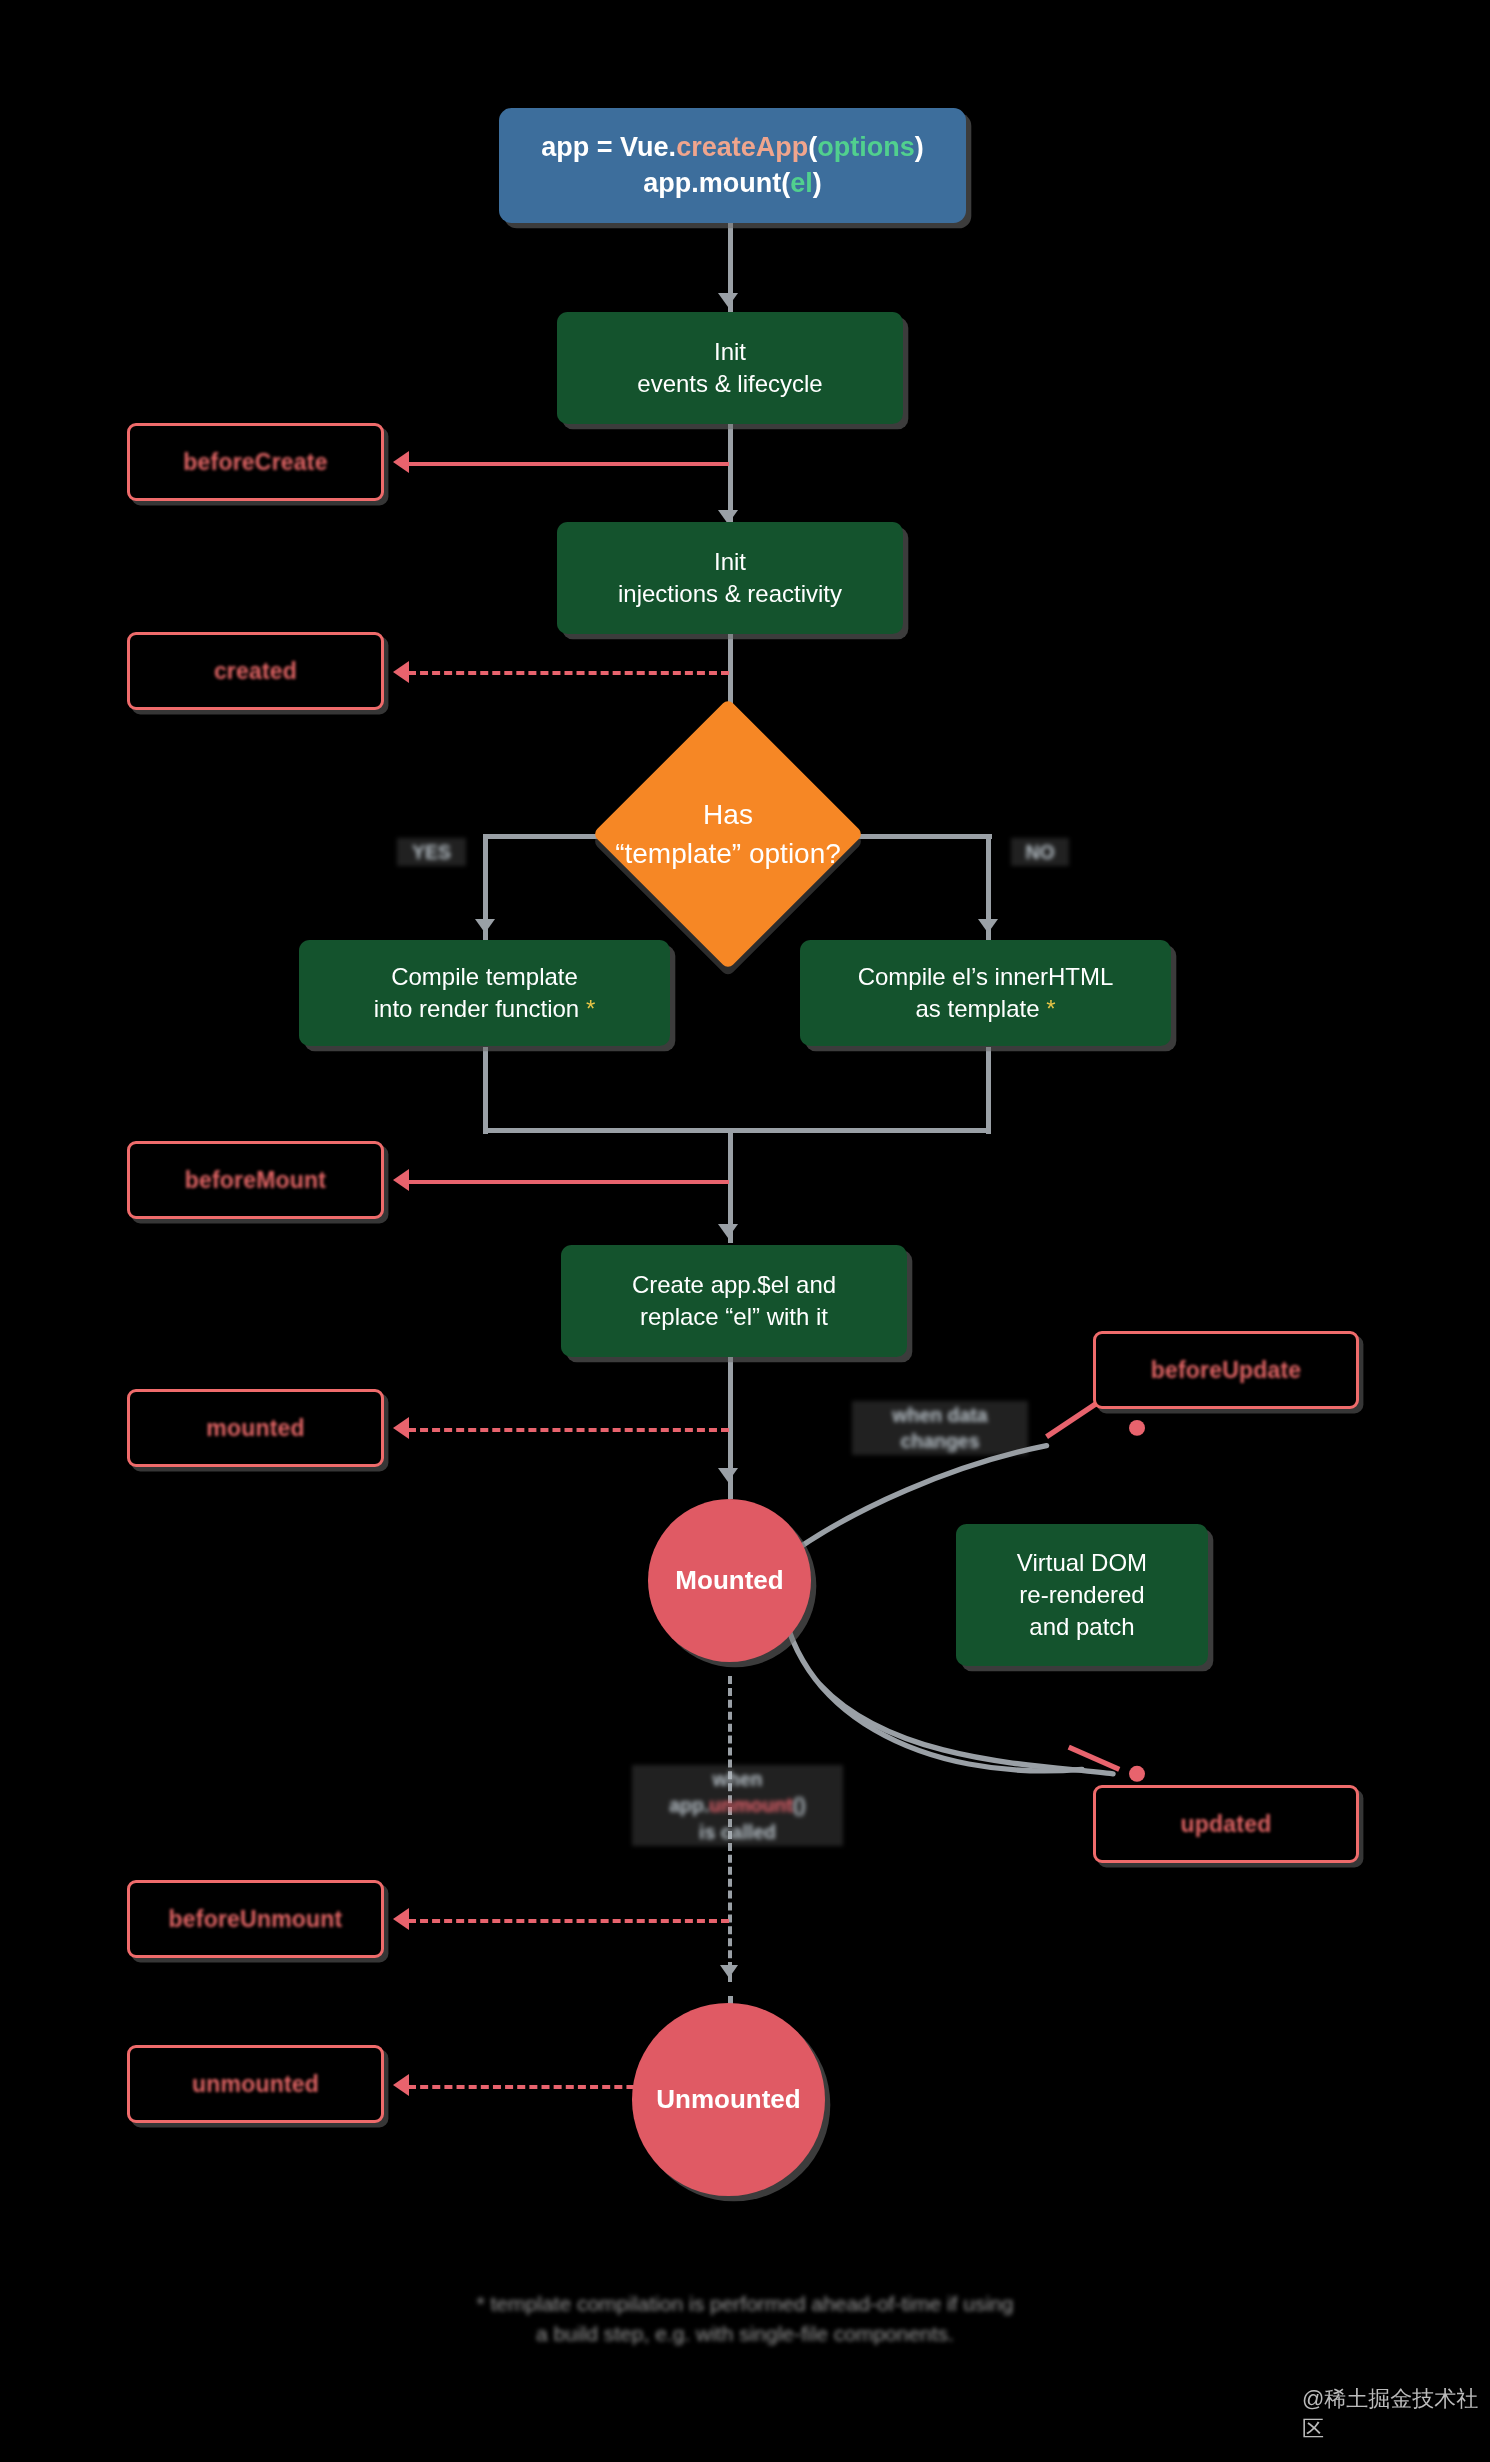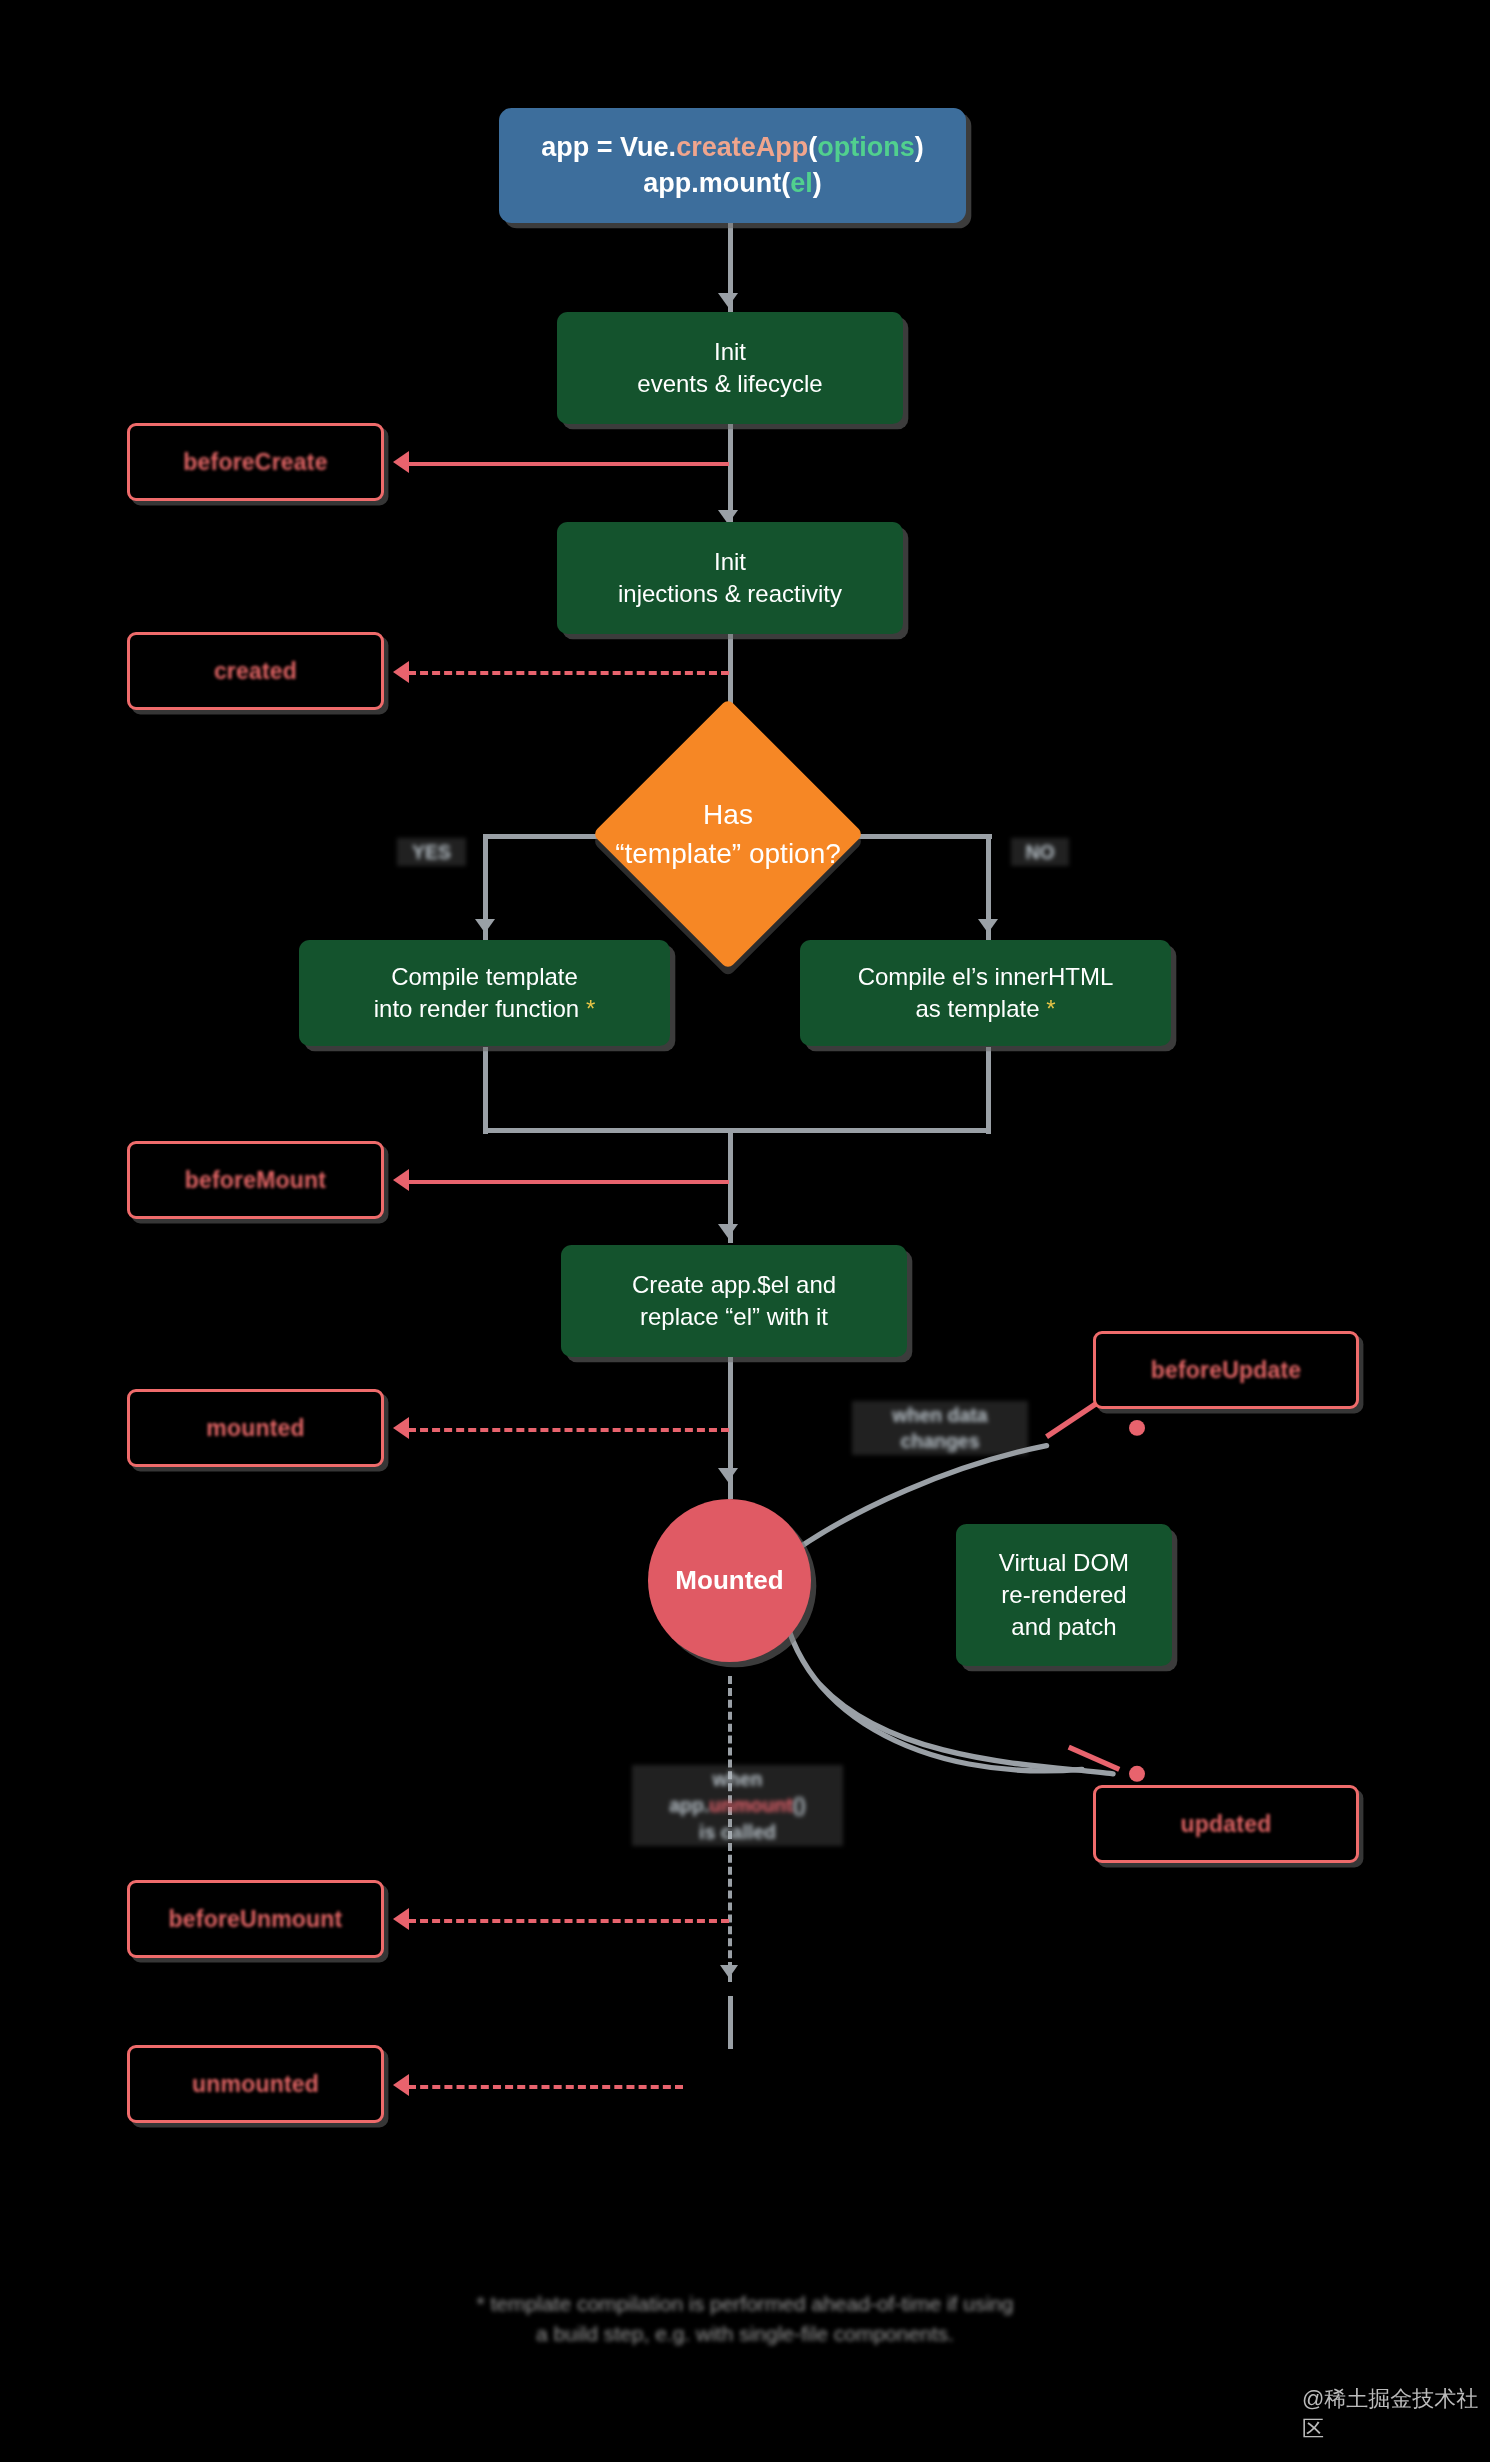--- a/index.html
+++ b/index.html
@@ -298,26 +298,29 @@
 
   <div class="node box-green" style="left:561px; top:1245px; width:346px; height:112px; flex-direction:column;">
     <div>Create app.$el and</div>
     <div>replace “el” with it</div>
   </div>
 
   <div class="node circle-red" style="left:648px; top:1499px; width:163px; height:163px;">
     <span>Mounted</span>
   </div>
 
-  <div class="node box-green" style="left:956px; top:1524px; width:216px; height:142px; flex-direction:column;">
+  <div class="node box-green" style="left:956px; top:1524px; width:252px; height:142px; flex-direction:column;">
     <div>Virtual DOM</div>
     <div>re-rendered</div>
     <div>and patch</div>
   </div>
 
+  <div class="node circle-red" style="left:632px; top:2003px; width:193px; height:193px;">
+    <span>Unmounted</span>
+  </div>
 
   <div class="hook" style="left:127px; top:423px; width:257px; height:78px;">
     <span class="hook-label">beforeCreate</span>
   </div>
 
   <div class="hook" style="left:127px; top:632px; width:257px; height:78px;">
     <span class="hook-label">created</span>
   </div>
 
   <div class="hook" style="left:127px; top:1141px; width:257px; height:78px;">

